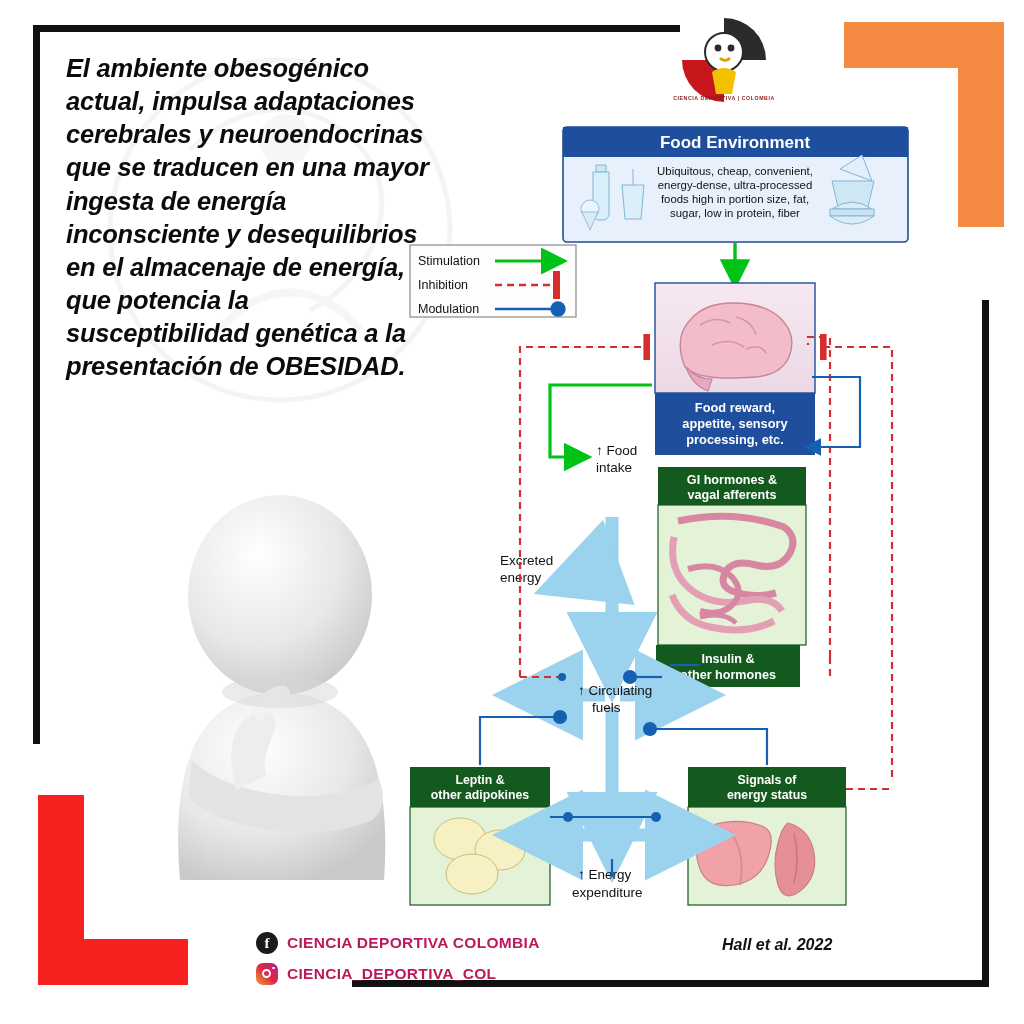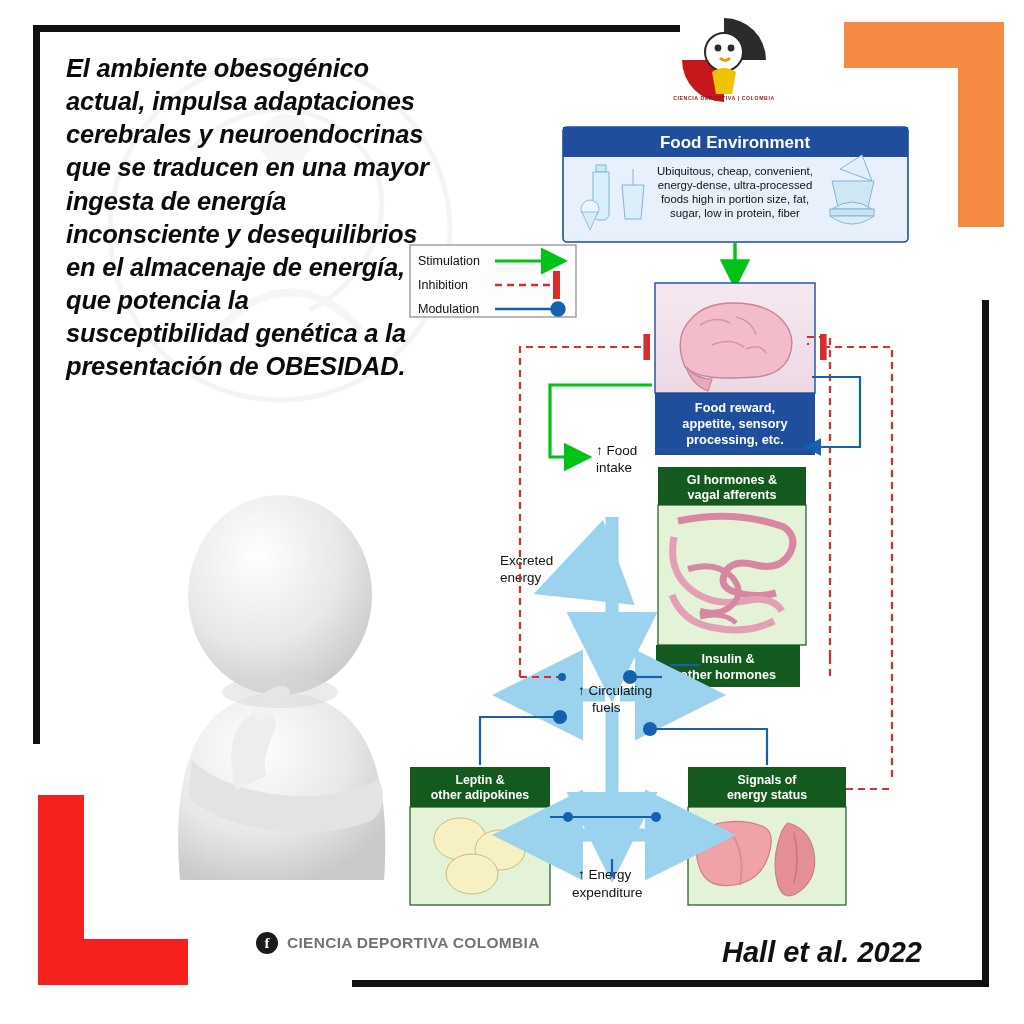--- a/index.html
+++ b/index.html
@@ -53,21 +53,21 @@
   
   .logo{position:absolute;left:676px;top:12px;width:96px;height:96px;}
   .logo-caption{
     position:absolute;left:660px;top:95px;width:128px;text-align:center;
     font-size:5.2px;letter-spacing:.6px;color:#8a1a1a;font-weight:bold;
   }
 
   
   .social{position:absolute;left:256px;top:932px;width:330px;}
   .social-row{display:flex;align-items:center;gap:9px;margin-bottom:9px;}
-  .social-row .txt{font-size:15.5px;font-weight:bold;color:#737373;letter-spacing:.3px;}
+  .social-row .txt{font-size:15.5px;font-weight:bold;color:#be185d;letter-spacing:.3px;}
   .fb-badge{
     width:22px;height:22px;border-radius:50%;background:#1b1b1b;color:#fff;
     font-weight:bold;font-size:15px;display:flex;align-items:center;justify-content:center;
     font-family:"Liberation Serif",serif;
   }
   .ig-badge{
     width:22px;height:22px;border-radius:7px;
     background:linear-gradient(45deg,#f09433,#e6683c 25%,#dc2743 50%,#cc2366 75%,#bc1888);
     position:relative;
   }
@@ -75,21 +75,21 @@
     content:"";position:absolute;left:5.5px;top:5.5px;width:9px;height:9px;
     border:2px solid #fff;border-radius:50%;box-sizing:border-box;
   }
   .ig-badge::after{
     content:"";position:absolute;right:3.5px;top:3.5px;width:2.6px;height:2.6px;
     background:#fff;border-radius:50%;
   }
 
   .citation{
     position:absolute;left:722px;top:936px;
-    font-size:29px;font-style:italic;font-weight:bold;color:#111;
+    font-size:16px;font-style:italic;font-weight:bold;color:#111;
   }
 
   
   .diagram{position:absolute;left:400px;top:117px;width:600px;height:800px;}
   .diagram svg{display:block;}
 </style>
 </head>
 <body>
 
 <div class="corner-black-tl"></div>
@@ -150,20 +150,24 @@
     <path d="M36 60 q12 -8 24 0 l-4 22 h-16 z" fill="#f2c200"></path>
   </svg>
 </div>
 <div class="logo-caption">CIENCIA DEPORTIVA | COLOMBIA</div>
 
 <div class="social">
   <div class="social-row">
     <span class="fb-badge">f</span>
     <span class="txt">CIENCIA DEPORTIVA COLOMBIA</span>
   </div>
+  <div class="social-row">
+    <span class="ig-badge"></span>
+    <span class="txt">CIENCIA_DEPORTIVA_COL</span>
+  </div>
 </div>
 
 <div class="citation">Hall et al. 2022</div>
 
 <div class="diagram">
 <svg viewBox="0 0 600 800" width="600" height="800" xmlns="http://www.w3.org/2000/svg">
   <defs>
     <marker id="arrGreen" markerWidth="9" markerHeight="9" refX="7" refY="4.5" orient="auto">
       <path d="M0,0 L9,4.5 L0,9 z" fill="#00C217"></path>
     </marker>

